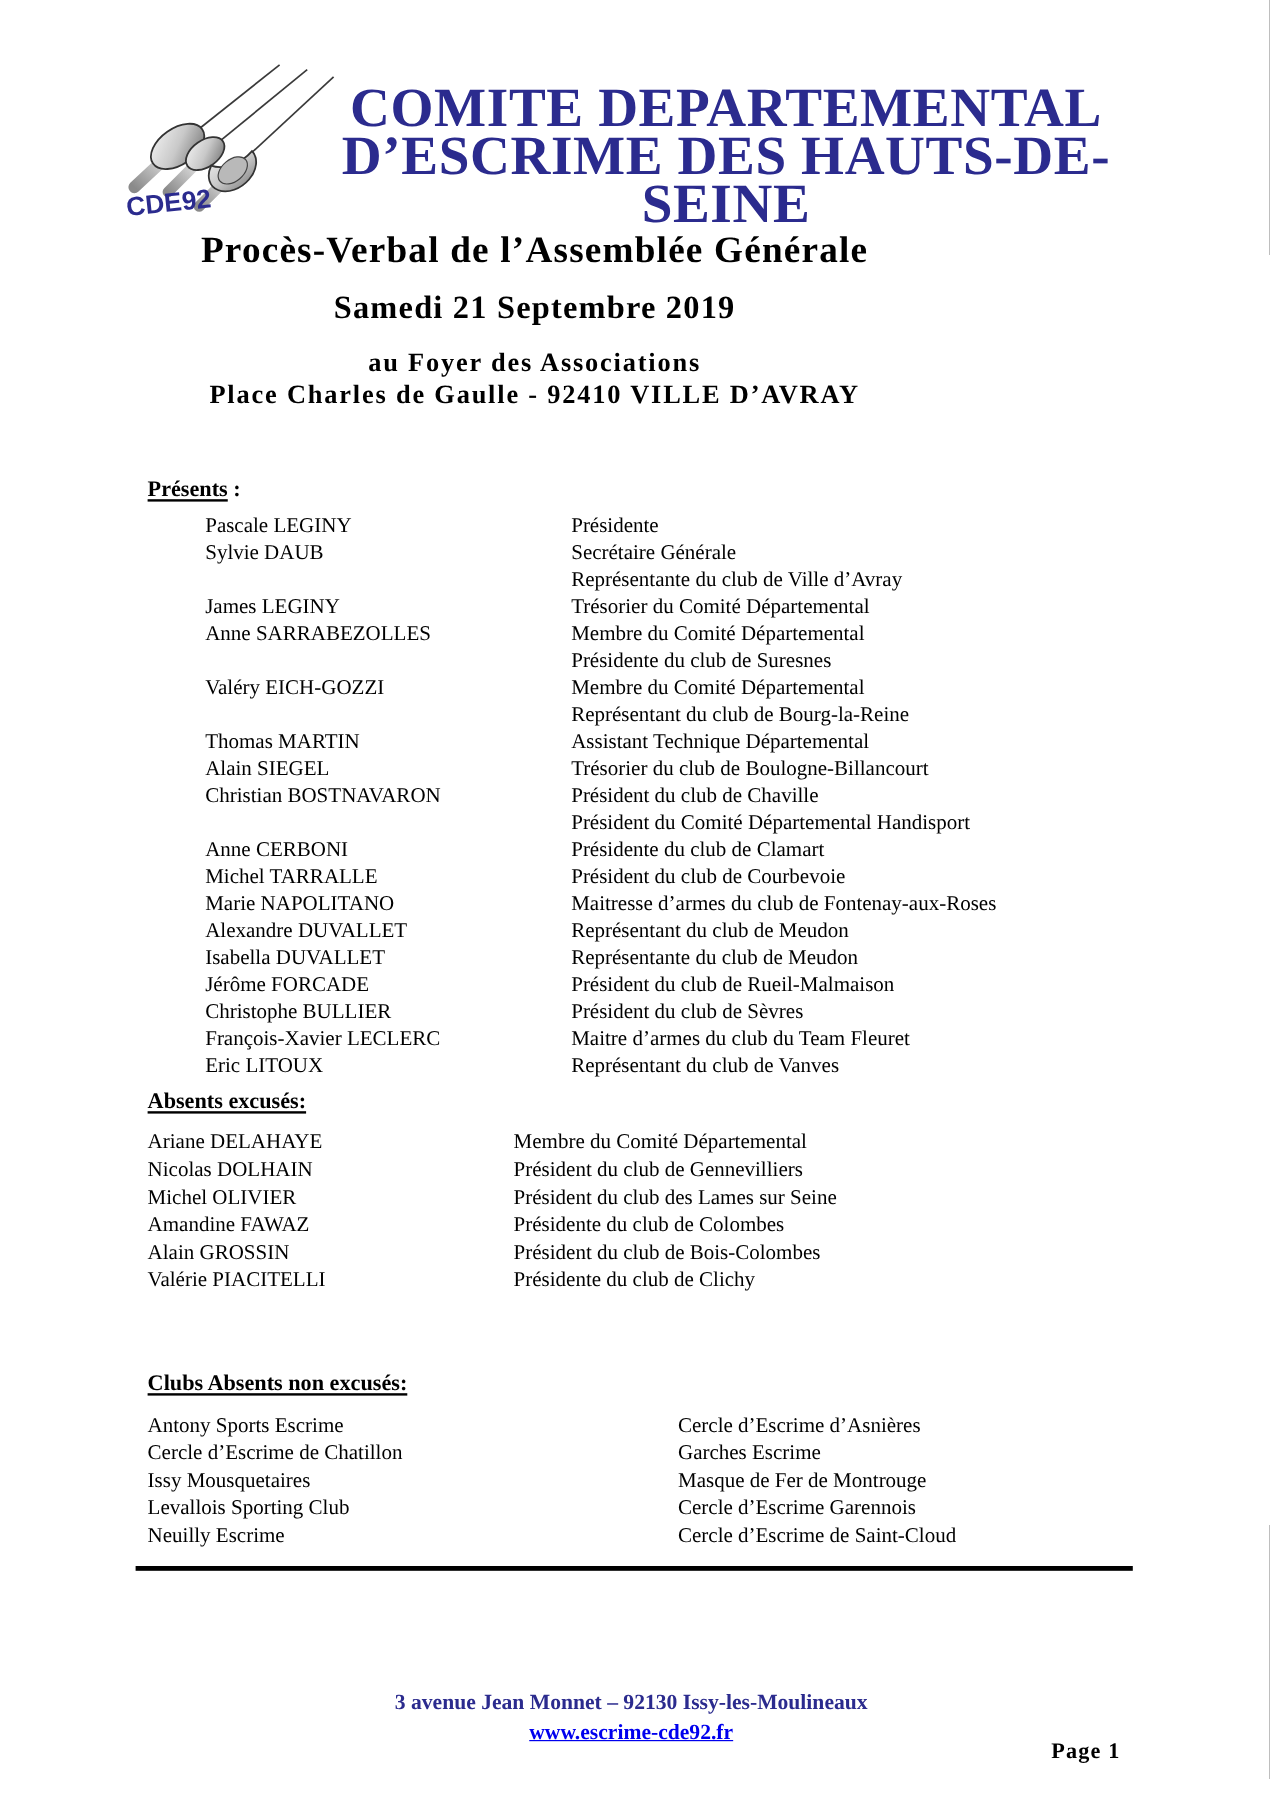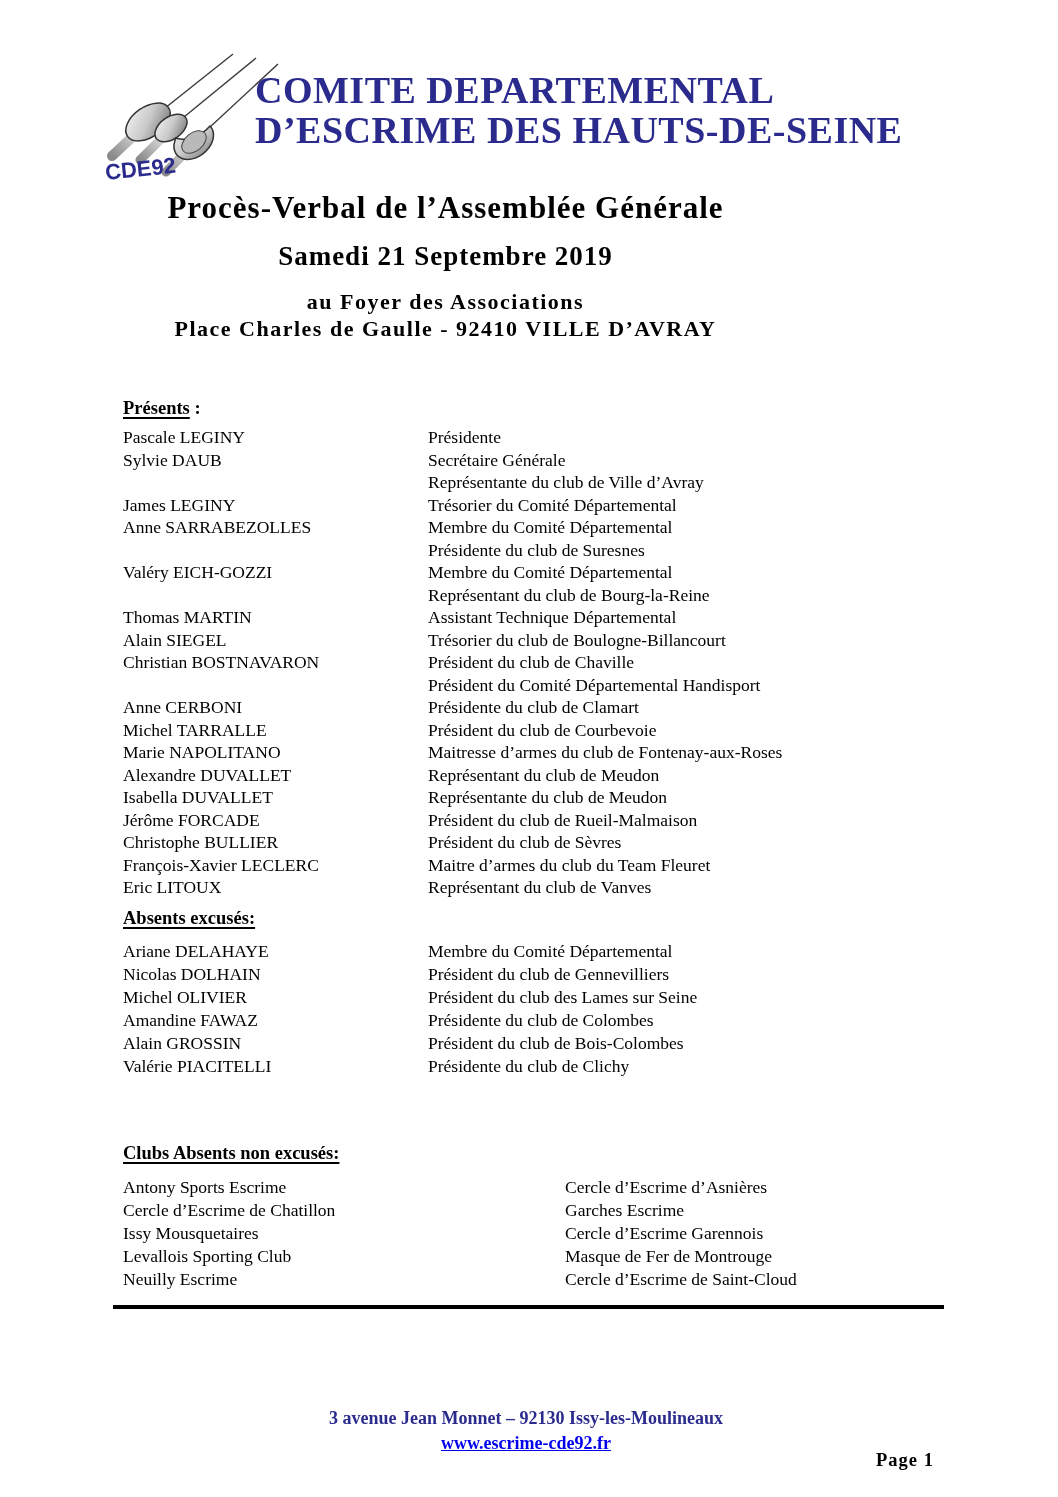--- a/index.html
+++ b/index.html
@@ -15,40 +15,40 @@
     margin:0 auto;
     background:#ffffff;
     font-family:"Liberation Serif","DejaVu Serif",serif;
     color:var(--ink);
     overflow:hidden;
   }
   
   .logo{position:absolute;left:98px;top:52px;width:200px;height:145px;}
   .org-title{
     position:absolute;left:255px;top:70px;width:700px;
-    color:var(--navy);
-    font-weight:bold;font-size:38px;line-height:40px;letter-spacing:.5px;
+    text-align:center;color:var(--navy);
+    font-weight:bold;font-size:46px;line-height:40px;letter-spacing:.5px;
   }
   
   .doc-title{position:absolute;left:0;top:190px;width:891px;text-align:center;}
   .title-main{font-size:31px;font-weight:bold;letter-spacing:1px;}
   .title-date{font-size:27px;font-weight:bold;letter-spacing:1px;margin-top:15px;}
   .title-venue1{font-size:22px;font-weight:bold;letter-spacing:1.5px;margin-top:17px;}
   .title-venue2{font-size:22px;font-weight:bold;letter-spacing:1.5px;margin-top:1px;}
   
   .section{position:absolute;left:123px;width:830px;}
   .section-heading{
     font-size:18.5px;font-weight:bold;
     text-decoration:underline;
     text-decoration-thickness:2px;
     text-underline-offset:3px;
   }
   .heading-suffix{text-decoration:none;font-weight:bold;font-size:18.5px;}
   .sec-presents{top:398px;}
-  .sec-presents .rows{margin-top:7px;}
+  .sec-presents .rows{margin-top:7px;margin-left:48px;}
   .sec-absents{top:908px;}
   .sec-absents .rows{margin-top:11px;}
   .sec-clubs{top:1143px;}
   .person-row{display:flex;line-height:22.5px;font-size:17.5px;}
   .sec-absents .person-row{line-height:23px;}
   .person-name{width:305px;flex:0 0 305px;}
   .person-role{flex:1;}
   .clubs-cols{display:flex;margin-top:12px;}
   .clubs-col{width:442px;flex:0 0 442px;}
   .club-item{line-height:23px;font-size:17.5px;}
@@ -235,22 +235,22 @@
       <div class="clubs-col">
           <div class="club-item">Antony Sports Escrime</div>
           <div class="club-item">Cercle d’Escrime de Chatillon</div>
           <div class="club-item">Issy Mousquetaires</div>
           <div class="club-item">Levallois Sporting Club</div>
           <div class="club-item">Neuilly Escrime</div>
         </div>
       <div class="clubs-col">
           <div class="club-item">Cercle d’Escrime d’Asnières</div>
           <div class="club-item">Garches Escrime</div>
+          <div class="club-item">Masque de Fer de Montrouge</div>
           <div class="club-item">Cercle d’Escrime Garennois</div>
-          <div class="club-item">Masque de Fer de Montrouge</div>
           <div class="club-item">Cercle d’Escrime de Saint-Cloud</div>
         </div>
     </div>
   </div>
 
   <div class="divider"></div>
 
   <div class="footer">
     <div class="footer-address">3 avenue Jean Monnet – 92130 Issy-les-Moulineaux</div>
     <a class="footer-link" href="#">www.escrime-cde92.fr</a>

